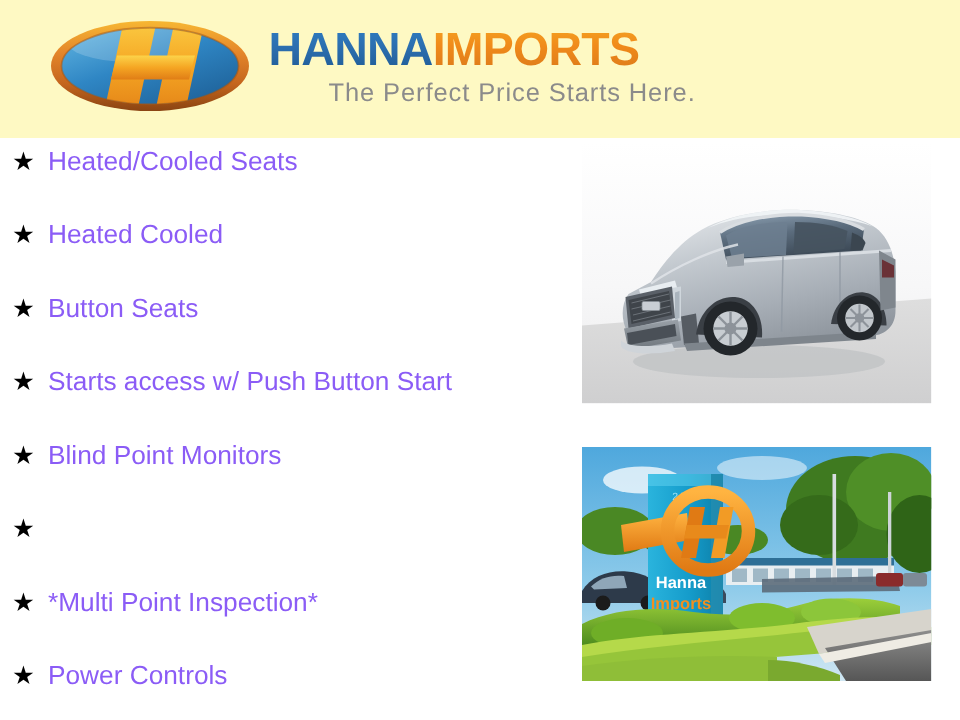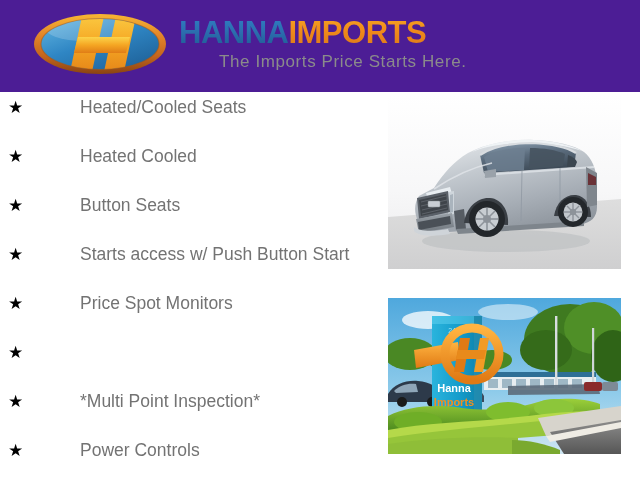--- a/index.html
+++ b/index.html
@@ -4,21 +4,21 @@
 <style>
   html,body{margin:0;padding:0;}
   body{
     width:640px;height:480px;overflow:hidden;background:#ffffff;
     font-family:"Liberation Sans",sans-serif;
     -webkit-font-smoothing:antialiased;
   }
   .page{position:relative;width:640px;height:480px;background:#fff;}
 
   
-  .header{position:absolute;left:0;top:0;width:640px;height:92px;background:#4c1d95;text-align:right;}
+  .header{position:absolute;left:0;top:0;width:640px;height:92px;background:#fef9c3;text-align:right;}
 
   .logo-emblem{position:absolute;left:32px;top:13px;width:136px;height:62px;}
   .logo-emblem svg{display:block;width:136px;height:62px;}
 
   .wordmark{position:absolute;left:179px;top:16px;height:34px;line-height:34px;
     font-size:31px;font-weight:bold;letter-spacing:-0.5px;white-space:nowrap;}
   .wm-hanna{
     background:linear-gradient(180deg,#2f7fc4 0%,#2c6fb0 45%,#1f5a93 100%);
     -webkit-background-clip:text;background-clip:text;color:transparent;
     font-stretch:condensed;
@@ -27,21 +27,21 @@
     background:linear-gradient(180deg,#f5a623 0%,#f08a1a 45%,#d9781a 100%);
     -webkit-background-clip:text;background-clip:text;color:transparent;
   }
   .tagline{position:absolute;left:219px;top:52px;font-size:17px;color:#8b8b8b;
     letter-spacing:0.6px;white-space:nowrap;}
 
   
   .features{position:absolute;left:0;top:92px;width:380px;height:388px;}
   .feature-row{position:absolute;left:8px;height:24px;display:flex;align-items:center;gap:10px;}
   .bullet{font-size:17px;line-height:1;color:#000;width:14px;text-align:center;flex:none;}
-  .feature-label{font-size:17.5px;color:#737373;white-space:nowrap;margin-left:48px;}
+  .feature-label{font-size:17.5px;color:#8b5cf6;white-space:nowrap;}
 
   
   .photo{position:absolute;overflow:hidden;background:#fff;}
   .photo svg{display:block;}
   .photo-vehicle{left:388px;top:95px;width:233px;height:174px;}
   .photo-dealership{left:388px;top:298px;width:233px;height:156px;}
 </style>
 </head>
 <body>
 
@@ -81,21 +81,21 @@
           <path d="M46 24 L98 24 L94 40 L42 40 Z" fill="url(#hGrad)"></path>
         </g>
         <ellipse cx="68" cy="31" rx="59" ry="25.5" fill="none" stroke="#a8560f" stroke-width="1.2" opacity="0.5"></ellipse>
       </svg>
     </div>
 
     <div class="wordmark">
       <span class="wm-hanna">HANNA</span><span class="wm-imports">IMPORTS</span>
     </div>
 
-    <div class="tagline">The Imports Price Starts Here.</div>
+    <div class="tagline">The Perfect Price Starts Here.</div>
   </div>
 
   <div class="features">
 
     <div class="feature-row" style="top:3px;">
       <span class="bullet">★</span>
       <span class="feature-label">Heated/Cooled Seats</span>
     </div>
 
     <div class="feature-row" style="top:52px;">
@@ -108,21 +108,21 @@
       <span class="feature-label">Button Seats</span>
     </div>
 
     <div class="feature-row" style="top:150px;">
       <span class="bullet">★</span>
       <span class="feature-label">Starts access w/ Push Button Start</span>
     </div>
 
     <div class="feature-row" style="top:199px;">
       <span class="bullet">★</span>
-      <span class="feature-label">Price Spot Monitors</span>
+      <span class="feature-label">Blind Point Monitors</span>
     </div>
 
     <div class="feature-row" style="top:248px;">
       <span class="bullet">★</span>
     </div>
 
     <div class="feature-row" style="top:297px;">
       <span class="bullet">★</span>
       <span class="feature-label">*Multi Point Inspection*</span>
     </div>

